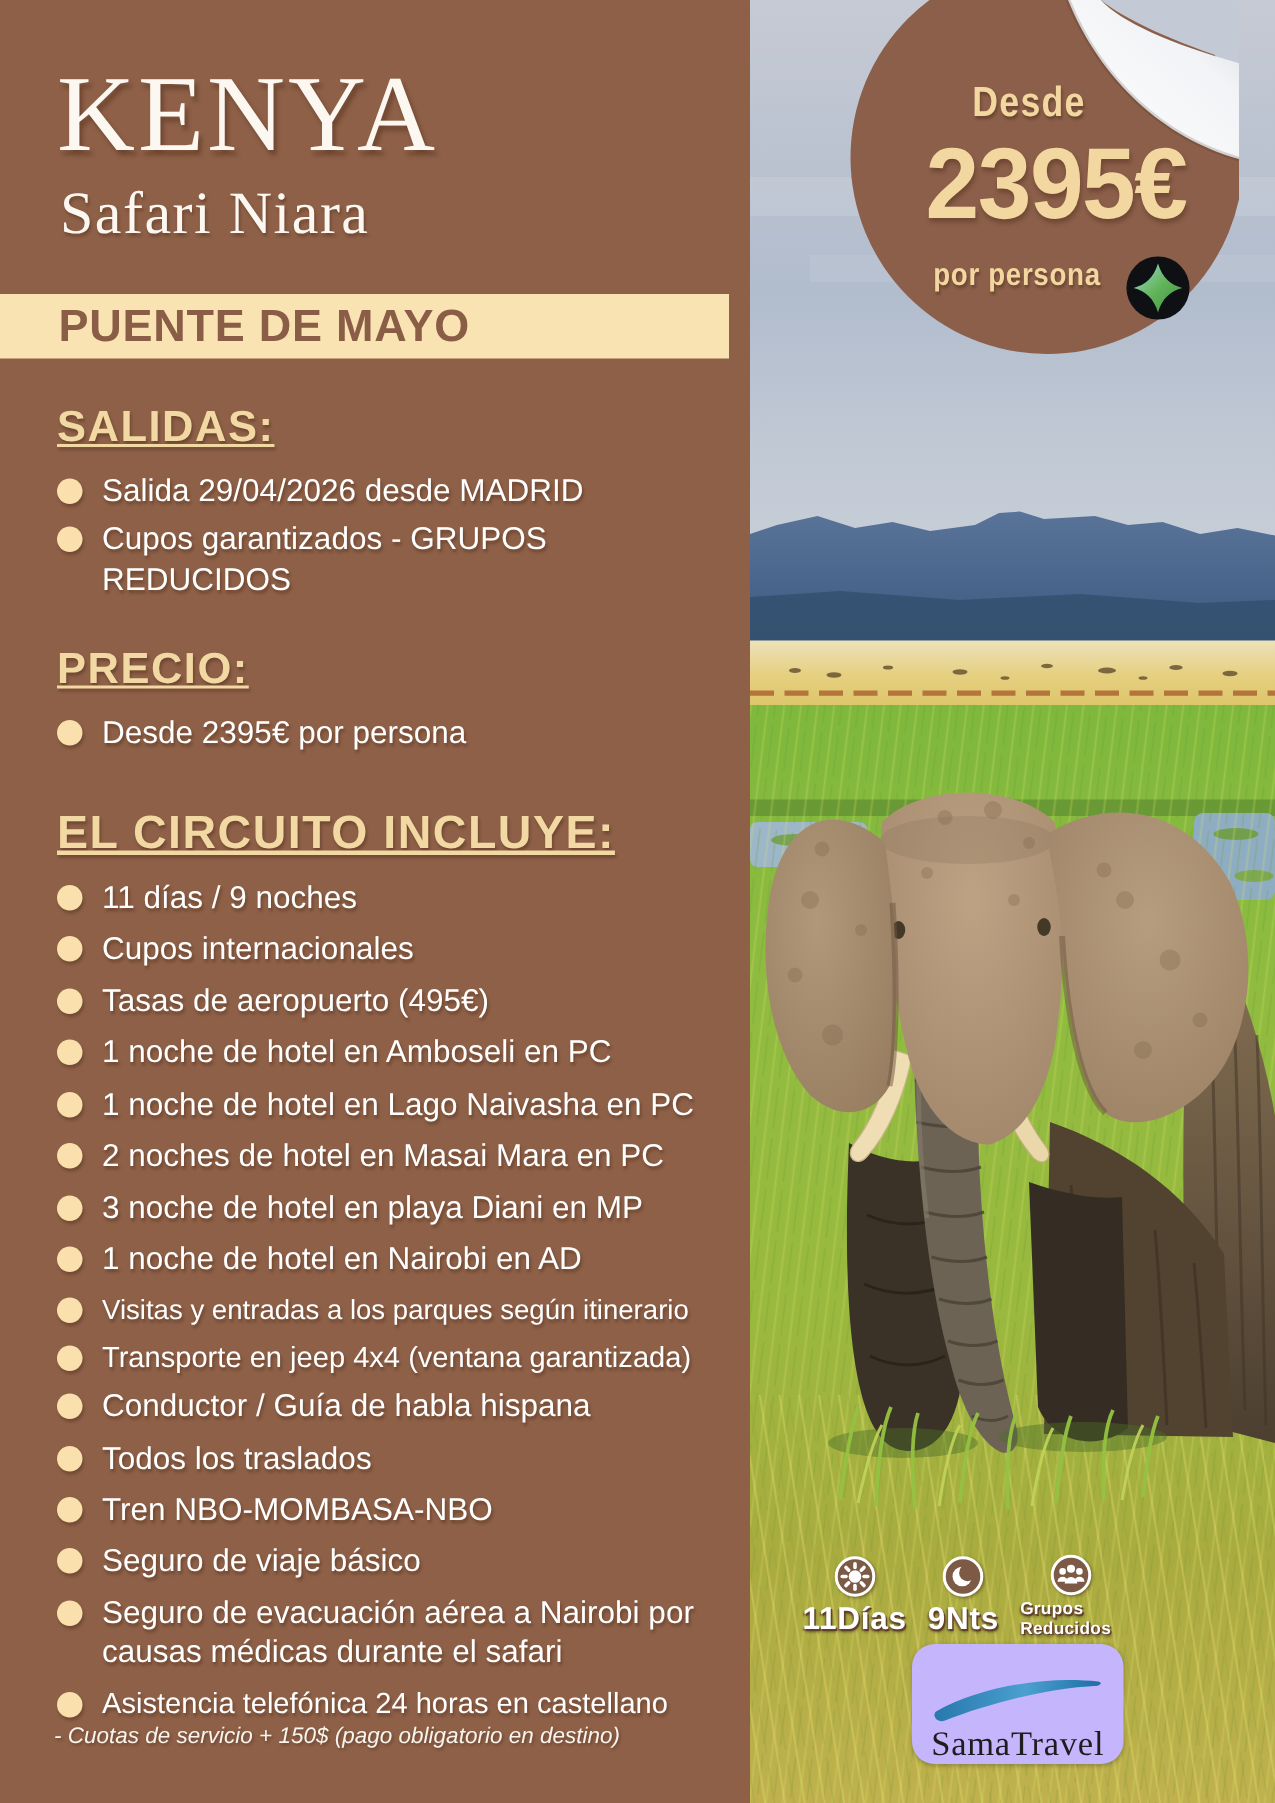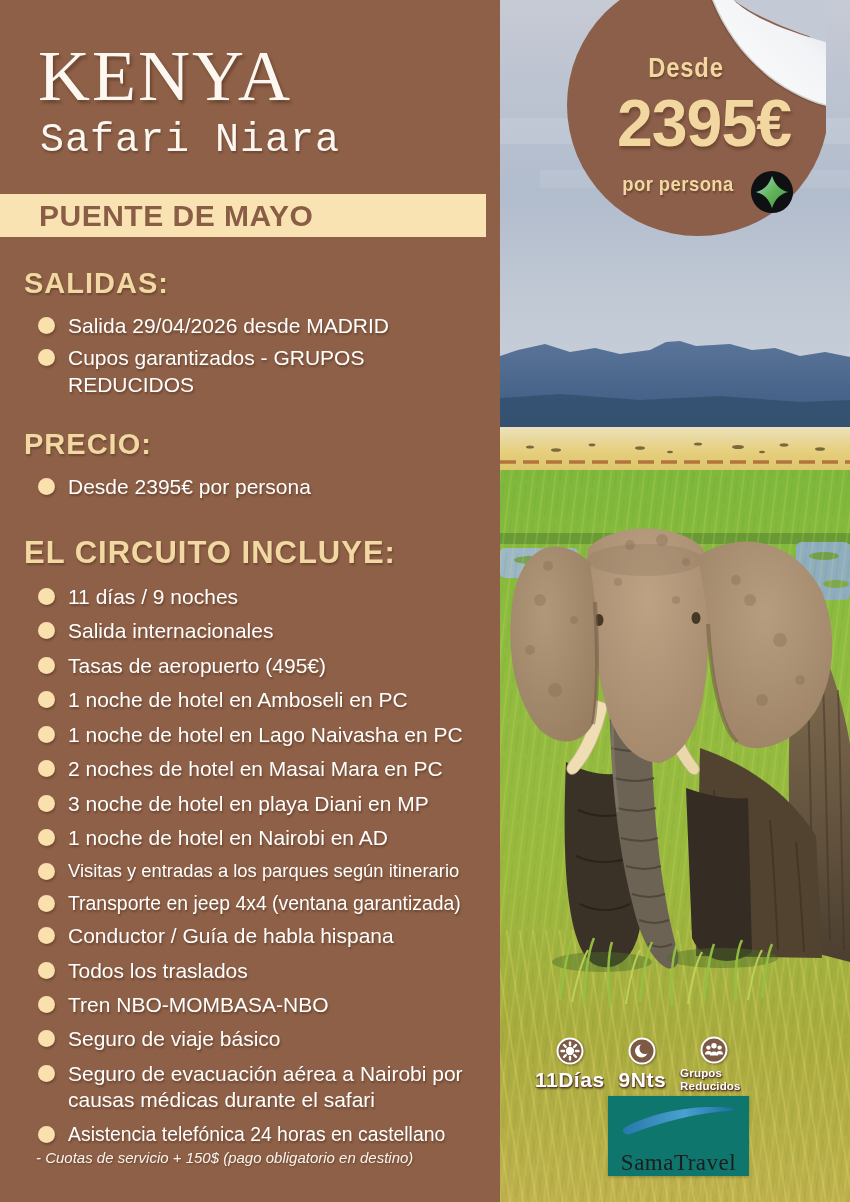--- a/index.html
+++ b/index.html
@@ -3,26 +3,26 @@
 <meta charset="utf-8">
 <style>
   html,body{margin:0;padding:0;background:#555;}
   .page{position:relative;width:850px;height:1202px;overflow:hidden;background:#8d6047;
         font-family:"Liberation Sans",sans-serif;}
   
   .panel{position:absolute;left:0;top:0;width:500px;height:958px;background:#8d6047;color:#fff;}
   .title{margin:40px 0 0 38px;font-family:"Liberation Serif",serif;font-weight:400;
          font-size:72px;line-height:1.0;color:#fcf8f1;letter-spacing:2px;
          text-shadow:2px 3px 3px rgba(70,35,20,.45);}
-  .subtitle{margin:6px 0 0 40px;font-family:Liberation Mono, monospace;font-size:40px;
+  .subtitle{margin:6px 0 0 40px;font-family:Liberation Serif, serif;font-size:40px;
             color:#fcf8f1;letter-spacing:1px;text-shadow:1px 2px 2px rgba(70,35,20,.4);}
   .band{margin-top:31px;width:486px;height:43px;background:#fae3b2;display:flex;align-items:center;}
   .band span{margin-left:39px;font-size:30px;font-weight:bold;color:#8a5e46;letter-spacing:.5px;}
-  .sec-h{margin:30px 0 13px 24px;font-size:29px;font-weight:bold;color:#f2d8a2;
-         letter-spacing:1px;text-shadow:1px 2px 2px rgba(70,35,20,.4);}
+  .sec-h{margin:30px 0 13px 38px;font-size:29px;font-weight:bold;color:#f2d8a2;
+         letter-spacing:1px;text-shadow:1px 2px 2px rgba(70,35,20,.4);text-decoration:underline;}
   .sec-h.big{font-size:31px;margin-top:34px;}
   ul.blist{list-style:none;margin:0 0 0 38px;padding:0;width:452px;}
   ul.blist li{position:relative;padding-left:30px;font-size:21px;line-height:1.26;
               margin-bottom:8px;text-shadow:1px 2px 2px rgba(70,35,20,.45);}
   ul.blist li::before{content:"";position:absolute;left:0;top:4px;width:17px;height:17px;
                       border-radius:50%;background:#f9e0ad;box-shadow:1px 2px 2px rgba(70,35,20,.35);}
   ul.salidas li{margin-bottom:6px;}
   ul.incluye li:nth-child(9){font-size:18.4px;}
   ul.incluye li:nth-child(10){font-size:19.4px;}
   ul.incluye li:nth-child(16){font-size:19.4px;}
@@ -42,23 +42,23 @@
          transform:scaleX(.88);text-shadow:1px 2px 2px rgba(60,30,15,.4);}
   .b-star{position:absolute;left:274px;top:170px;width:44px;height:44px;}
   
   .stats{position:absolute;left:535px;top:1036px;width:310px;display:flex;align-items:center;gap:14px;}
   .stat{display:flex;align-items:center;gap:3px;flex-direction:column;}
   .stat svg{flex:0 0 auto;filter:drop-shadow(1px 1px 1px rgba(70,45,25,.5));}
   .stat-label{color:#fff;font-weight:bold;font-size:21px;letter-spacing:.5px;white-space:nowrap;
     text-shadow:1px 1px 0 rgba(96,62,40,.95),-1px 1px 1px rgba(96,62,40,.6),1px 2px 2px rgba(60,40,25,.6);}
   .stat-label.small{font-size:11.5px;line-height:1.1;white-space:normal;width:68px;letter-spacing:.2px;}
   
-  .brand{position:absolute;left:608px;top:1096px;width:141px;height:80px;background:#0f766e;
-         display:flex;flex-direction:column;align-items:center;justify-content:space-between;
-         box-shadow:0 1px 3px rgba(40,40,20,.3);}
+  .brand{position:absolute;left:608px;top:1096px;width:141px;height:80px;background:#c4b5fd;
+         display:flex;flex-direction:column;align-items:center;justify-content:flex-end;
+         box-shadow:0 1px 3px rgba(40,40,20,.3);border-radius:15px;}
   .brand svg{margin-top:2px;}
   .brand-text{font-family:"Liberation Serif",serif;font-size:23px;color:#1d1d1f;
               letter-spacing:.5px;margin-top:1px;}
 </style>
 </head>
 <body>
 
 <div class="page">
 
   <div class="photo">
@@ -260,21 +260,21 @@
     </ul>
 
     <div class="sec-h">PRECIO:</div>
     <ul class="blist precio">
       <li>Desde 2395€ por persona</li>
     </ul>
 
     <div class="sec-h big">EL CIRCUITO INCLUYE:</div>
     <ul class="blist incluye">
       <li>11 días / 9 noches</li>
-      <li>Salida internacionales</li>
+      <li>Cupos internacionales</li>
       <li>Tasas de aeropuerto (495€)</li>
       <li>1 noche de hotel en Amboseli en PC</li>
       <li>1 noche de hotel en Lago Naivasha en PC</li>
       <li>2 noches de hotel en Masai Mara en PC</li>
       <li>3 noche de hotel en playa Diani en MP</li>
       <li>1 noche de hotel en Nairobi en AD</li>
       <li>Visitas y entradas a los parques según itinerario</li>
       <li>Transporte en jeep 4x4 (ventana garantizada)</li>
       <li>Conductor / Guía de habla hispana</li>
       <li>Todos los traslados</li>

